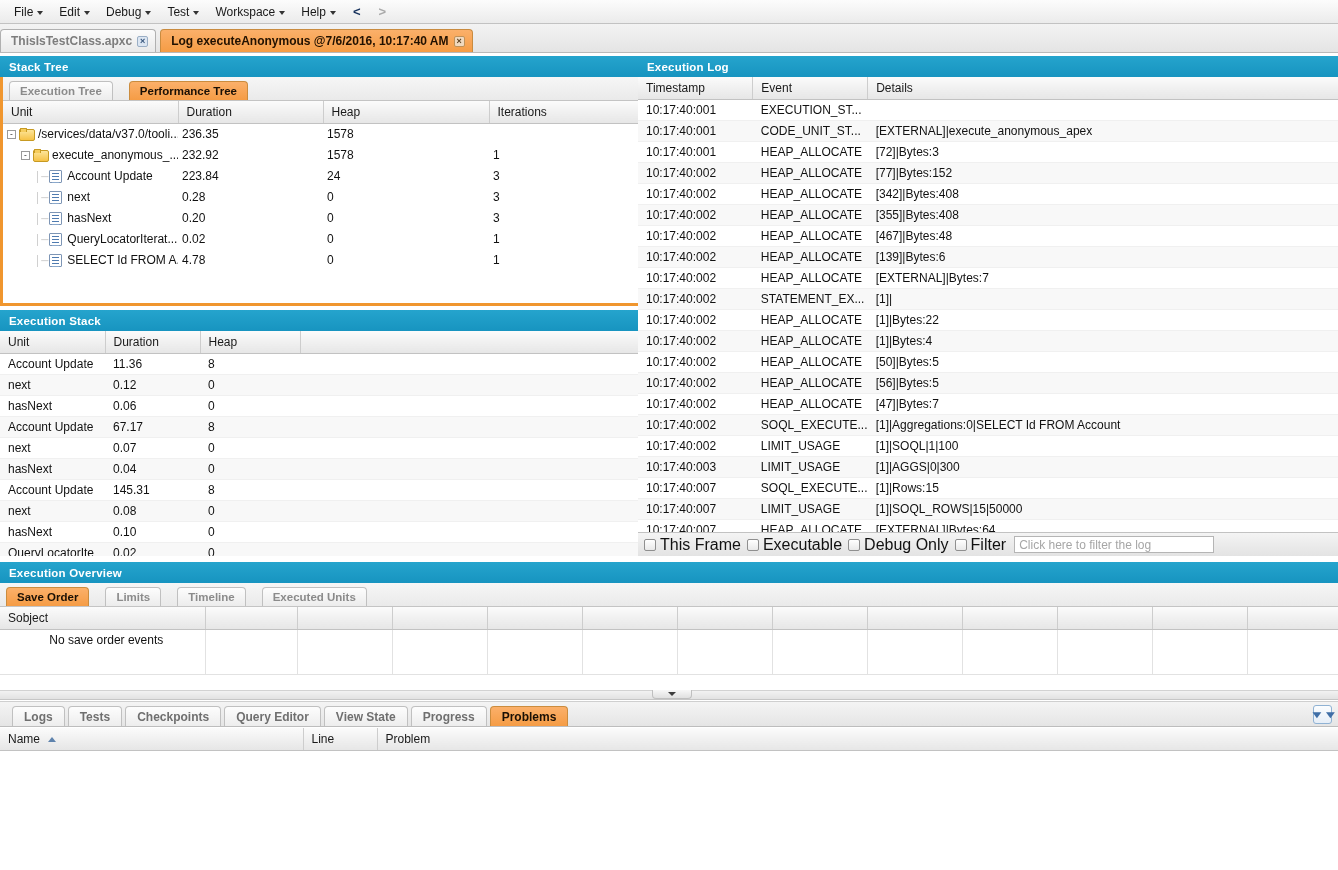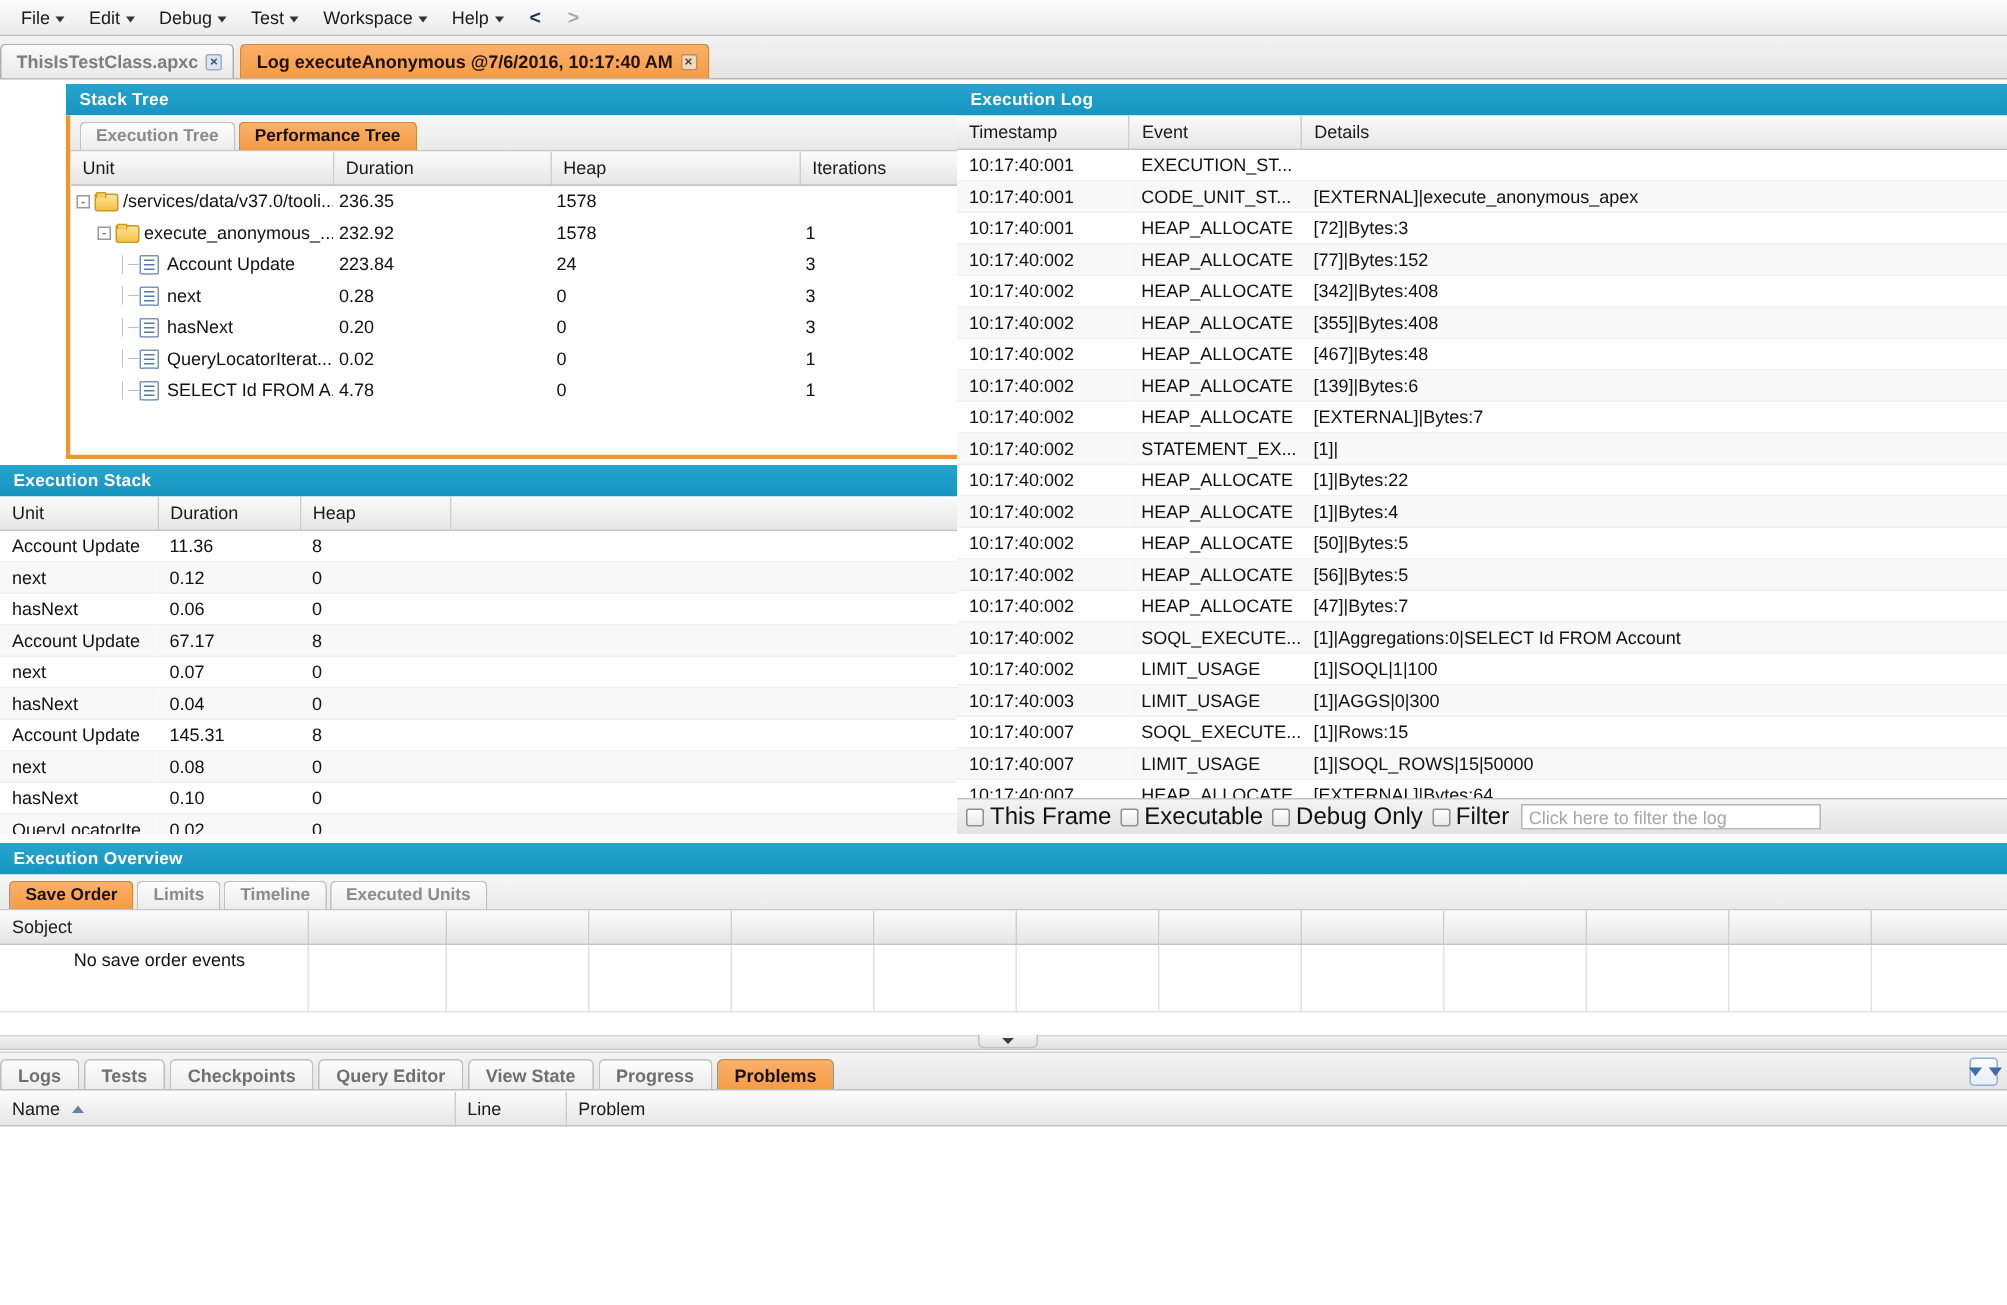--- a/index.html
+++ b/index.html
@@ -74,21 +74,21 @@
   .panel-hdr {
     height: 21px; background: #1d9cc8;
     background: linear-gradient(to bottom, #25a4cd 0%, #1794c0 100%);
     color: #ffffff; font-weight: bold; font-size: 11.5px;
     display: flex; align-items: center; padding-left: 9px; letter-spacing: .2px;
   }
   .panel-focus { border: 3px solid #f0962e; border-top: none; }
 
   
   .subtabs {
-    height: 24px; display: flex; align-items: flex-end; gap: 2px;
+    height: 24px; display: flex; align-items: flex-end; gap: 16px;
     padding-left: 6px;
     background: linear-gradient(to bottom, #f6f6f6 0%, #eaeaea 100%);
     border-bottom: 1px solid #c4c4c4;
   }
   .subtab {
     height: 19px; padding: 0 10px; display: flex; align-items: center;
     font-size: 11.5px; font-weight: bold; color: #8b8b8b; cursor: default;
     border: 1px solid #c0c0c0; border-bottom: none; border-radius: 4px 4px 0 0;
     background: linear-gradient(to bottom, #fdfdfd 0%, #ececec 100%);
     white-space: nowrap;
@@ -183,21 +183,21 @@
   .split-handle i {
     width: 0; height: 0; border-left: 4px solid transparent;
     border-right: 4px solid transparent; border-top: 4px solid #3d3d3d;
   }
 
   
   .bottomtabs {
     position: absolute; left: 0; width: 1338px; height: 26px;
     background: linear-gradient(to bottom, #f4f4f4 0%, #e5e5e5 100%);
     border-top: 1px solid #cfcfcf; border-bottom: 1px solid #bdbdbd;
-    display: flex; align-items: flex-end; padding-left: 0;
+    display: flex; align-items: flex-end; padding-left: 12px;
   }
   .btab {
     height: 20px; padding: 0 11px; display: flex; align-items: center;
     font-size: 12px; font-weight: bold; color: #6f6f6f; cursor: default;
     border: 1px solid #c0c0c0; border-bottom: none; border-radius: 4px 4px 0 0;
     background: linear-gradient(to bottom, #fdfdfd 0%, #ededed 100%);
     margin-right: 3px; white-space: nowrap;
   }
   .btab.active {
     background: linear-gradient(to bottom, #fbb06a 0%, #f59c45 100%);
@@ -262,21 +262,21 @@
     <div class="filetab">
       <span>ThisIsTestClass.apxc</span>
       <span class="tabclose">×</span>
     </div>
     <div class="filetab active">
       <span>Log executeAnonymous @7/6/2016, 10:17:40 AM</span>
       <span class="tabclose">×</span>
     </div>
   </div>
 
-  <div class="panel" style="left:0; top:56px; width:672px; height:250px;padding-left:44px;">
+  <div class="panel" style="left:0; top:56px; width:672px; height:250px;">
     <div class="panel-hdr">
       <span>Stack Tree</span>
     </div>
     <div class="panel-focus" style="height:229px; background:#fff;">
       <div class="subtabs">
         <div class="subtab">
           <span>Execution Tree</span>
         </div>
         <div class="subtab active">
           <span>Performance Tree</span>

